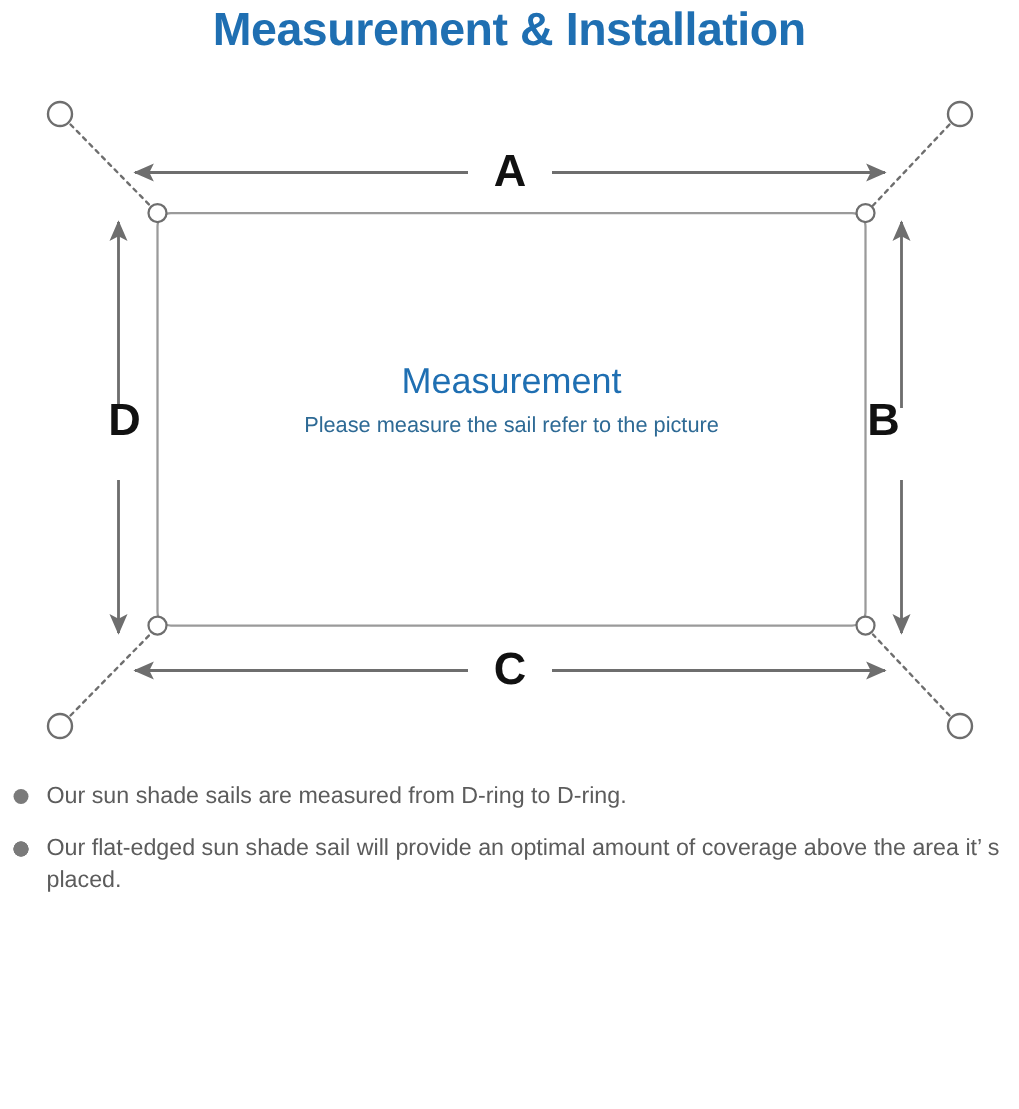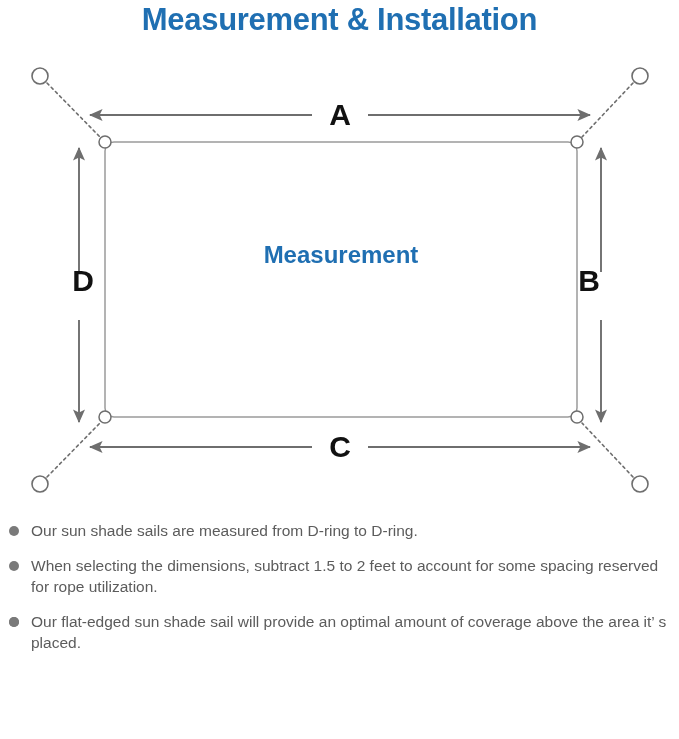--- a/index.html
+++ b/index.html
@@ -43,21 +43,21 @@
     position: absolute;
     left: 103px;
     top: 196px;
     width: 476px;
     text-align: center;
     pointer-events: none;
   }
   #center-title {
     color: #1f6fb2;
     font-size: 24px;
-    font-weight: bold;
+    font-weight: normal;
     line-height: 30px;
   }
   #center-sub {
     color: #2e6a95;
     font-size: 14.5px;
     line-height: 22px;
     margin-top: 3px;
   }
 
   .dim-letter {
@@ -151,36 +151,36 @@
       <line x1="79" y1="228" x2="79" y2="104" marker-end="url(#ah)"></line>
       <line x1="79" y1="276" x2="79" y2="378" marker-end="url(#ah)"></line>
 
       <line x1="601" y1="228" x2="601" y2="104" marker-end="url(#ah)"></line>
       <line x1="601" y1="276" x2="601" y2="378" marker-end="url(#ah)"></line>
     </g>
   </svg>
 
   <div class="center-label-wrap">
     <div id="center-title">Measurement</div>
+    <div id="center-sub">Please measure the sail refer to the picture</div>
   </div>
 
   <div class="dim-letter" id="letter-a">A</div>
   <div class="dim-letter" id="letter-b">B</div>
   <div class="dim-letter" id="letter-c">C</div>
   <div class="dim-letter" id="letter-d">D</div>
 </div>
 
 <ul id="notes">
   <li class="note-item">
     <span class="note-bullet"></span>
     <span>Our sun shade sails are measured from D-ring to D-ring.</span>
   </li>
   <li class="note-item">
     <span class="note-bullet"></span>
-    <span>When selecting the dimensions, subtract 1.5 to 2 feet to account for some spacing reserved for rope utilization.</span>
   </li>
   <li class="note-item">
     <span class="note-bullet"></span>
   </li>
   <li class="note-item">
     <span class="note-bullet"></span>
     <span>Our flat-edged sun shade sail will provide an optimal amount of coverage above the area it’ s placed.</span>
   </li>
 </ul>
 

